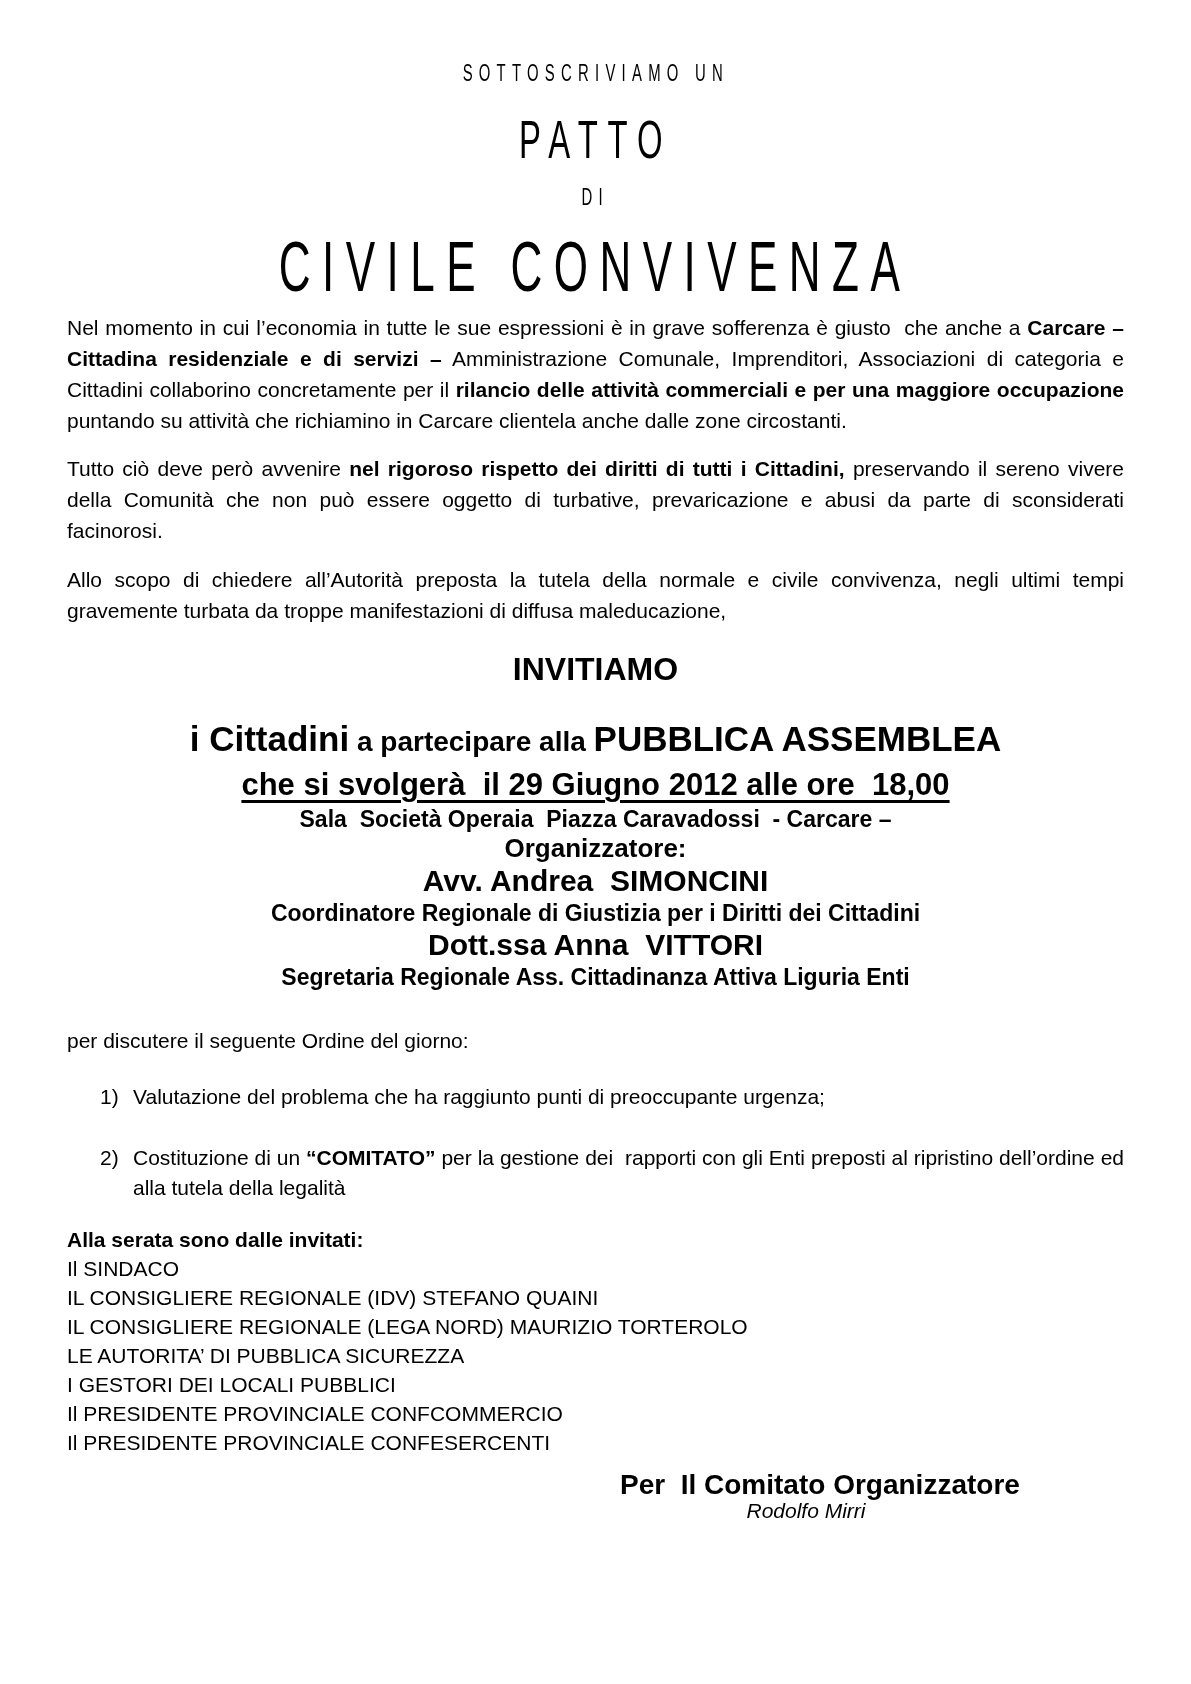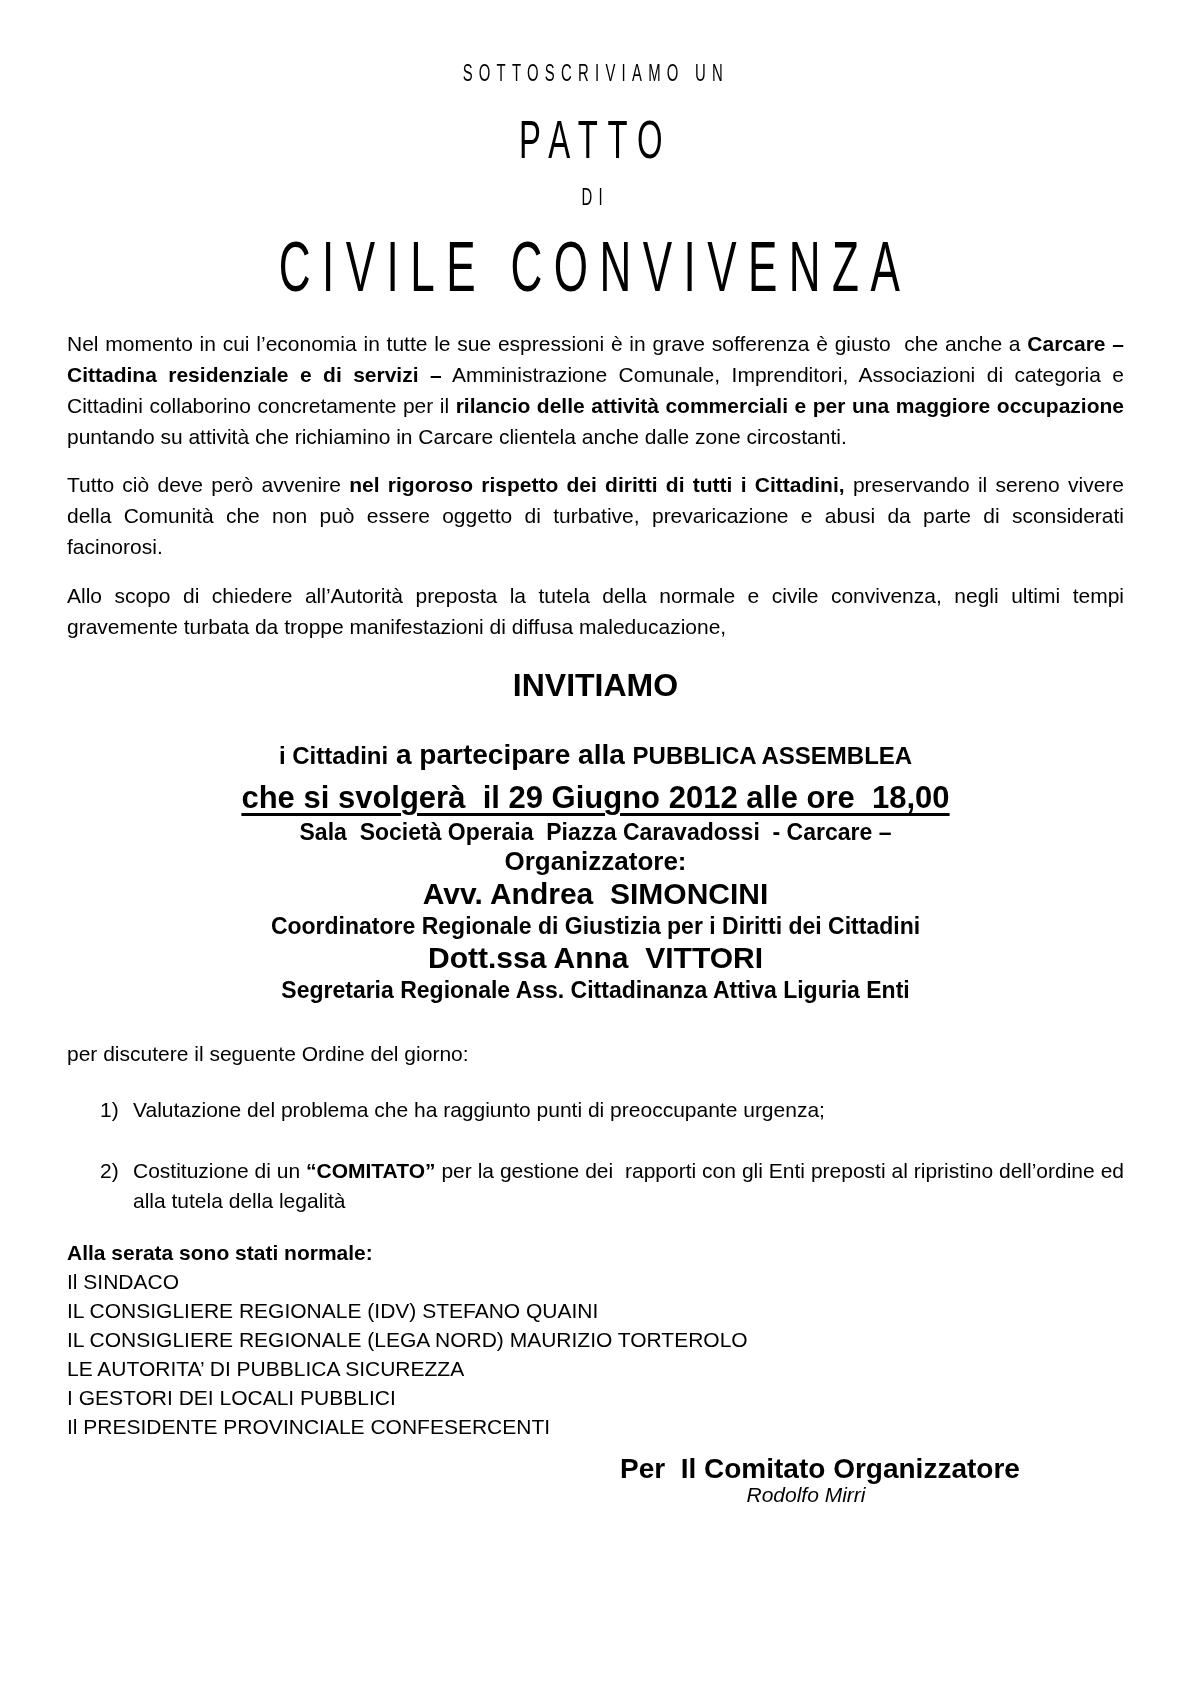--- a/index.html
+++ b/index.html
@@ -35,42 +35,42 @@
   .h-di { margin-top: 16px; font-size: 24px; line-height: 26px; }
   .h-di .cond { letter-spacing: 0.42em; }
   .h-title-2 { margin-top: 28px; font-size: 71px; line-height: 58px; }
   .h-title-2 .cond { letter-spacing: 0.26em; }
 
   
   .para {
     text-align: justify;
     white-space: pre-wrap;
   }
-  .p1 { margin-top: 32px; }
+  .p1 { margin-top: 16px; }
   .p2 { margin-top: 17px; }
   .p3 { margin-top: 18px; }
   .bold { font-weight: bold; }
 
   
   .invitiamo {
     margin-top: 24px;
     text-align: center;
     font-weight: bold;
     font-size: 32px;
     line-height: 38px;
     white-space: pre;
   }
   .invite-line {
     margin-top: 30px;
     text-align: center;
     font-weight: bold;
     line-height: 42px;
     white-space: pre;
   }
-  .inv-lg { font-size: 24px; }
+  .inv-lg { font-size: 35px; }
   .inv-md { font-size: 28px; margin-top: 21px; }
   .date-line {
     text-align: center;
     font-weight: bold;
     font-size: 31px;
     line-height: 40px;
     white-space: pre;
     text-decoration: underline;
     text-decoration-thickness: 3px;
     text-underline-offset: 5px;
@@ -134,26 +134,27 @@
   <div class="speaker-role">Coordinatore Regionale di Giustizia per i Diritti dei Cittadini</div>
   <div class="speaker-name">Dott.ssa Anna  VITTORI</div>
   <div class="speaker-role">Segretaria Regionale Ass. Cittadinanza Attiva Liguria Enti</div>
 
   <div class="agenda-intro">per discutere il seguente Ordine del giorno:</div>
 
   <div class="agenda-item agenda-item-1"><span class="agenda-num">1)</span><span>Valutazione del problema che ha raggiunto punti di preoccupante urgenza;</span></div>
 
   <div class="agenda-item agenda-item-2"><span class="agenda-num">2)</span><span>Costituzione di un </span><span class="bold">“COMITATO”</span><span> per la gestione dei  rapporti con gli Enti preposti al ripristino dell’ordine ed alla tutela della legalità</span></div>
 
-  <div class="invited-label">Alla serata sono stati normale:</div>
+  <div class="invited-label">Alla serata sono dalle invitati:</div>
   <div class="invited-item">Il SINDACO</div>
   <div class="invited-item">IL CONSIGLIERE REGIONALE (IDV) STEFANO QUAINI</div>
   <div class="invited-item">IL CONSIGLIERE REGIONALE (LEGA NORD) MAURIZIO TORTEROLO</div>
   <div class="invited-item">LE AUTORITA’ DI PUBBLICA SICUREZZA</div>
   <div class="invited-item">I GESTORI DEI LOCALI PUBBLICI</div>
+  <div class="invited-item">Il PRESIDENTE PROVINCIALE CONFCOMMERCIO</div>
   <div class="invited-item">Il PRESIDENTE PROVINCIALE CONFESERCENTI</div>
 
   <div class="signature">
     <div class="sig-line-1">Per  Il Comitato Organizzatore</div>
     <div class="sig-line-2">Rodolfo Mirri</div>
   </div>
 
 </div>
 
 </body></html>

